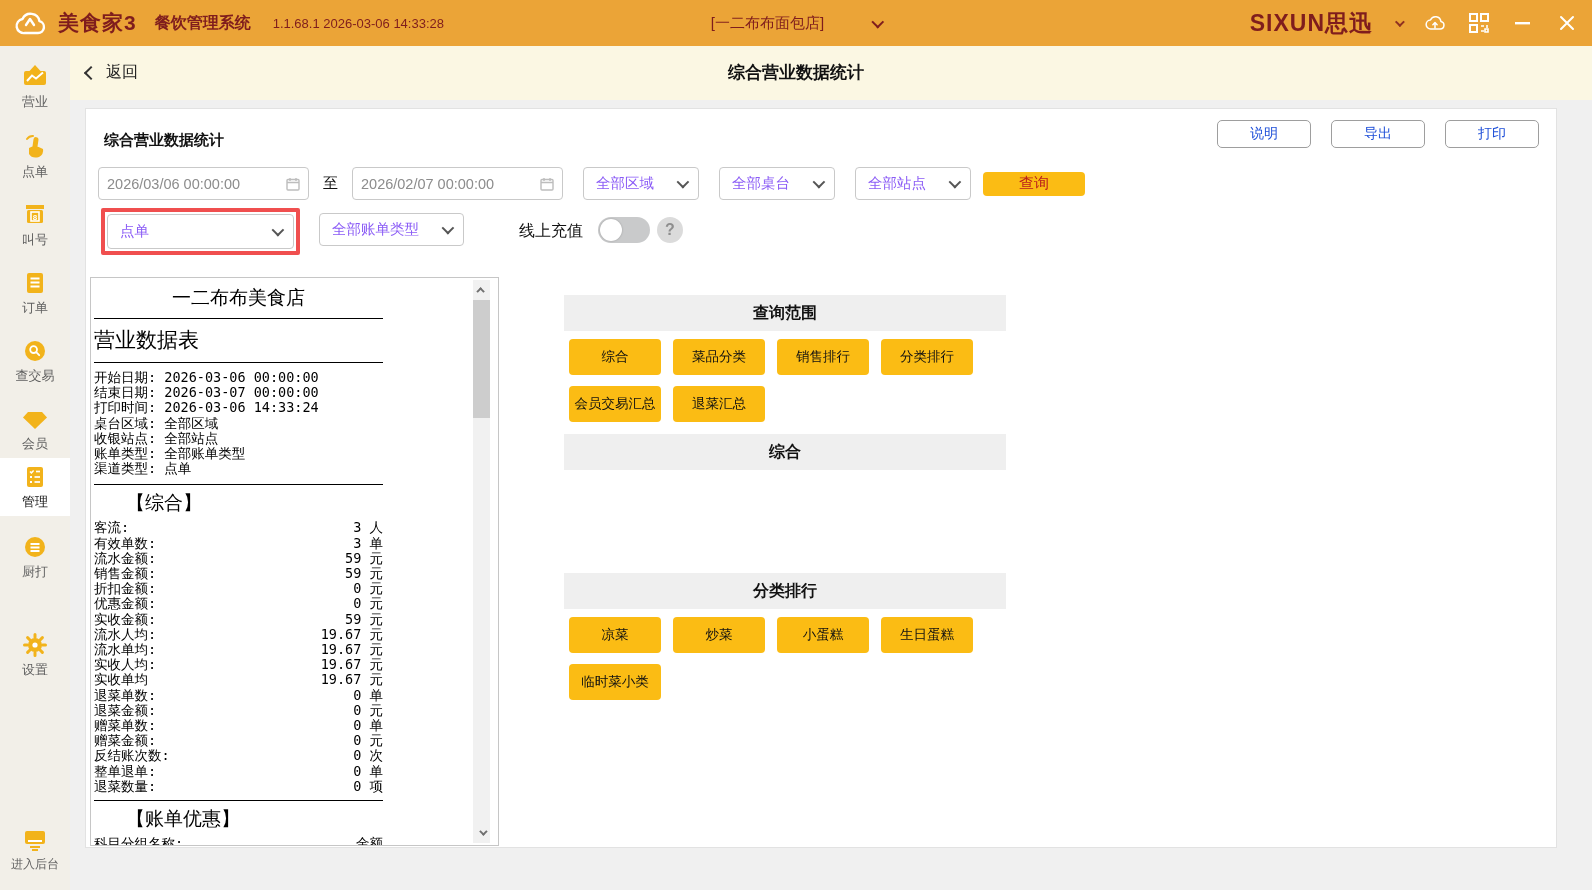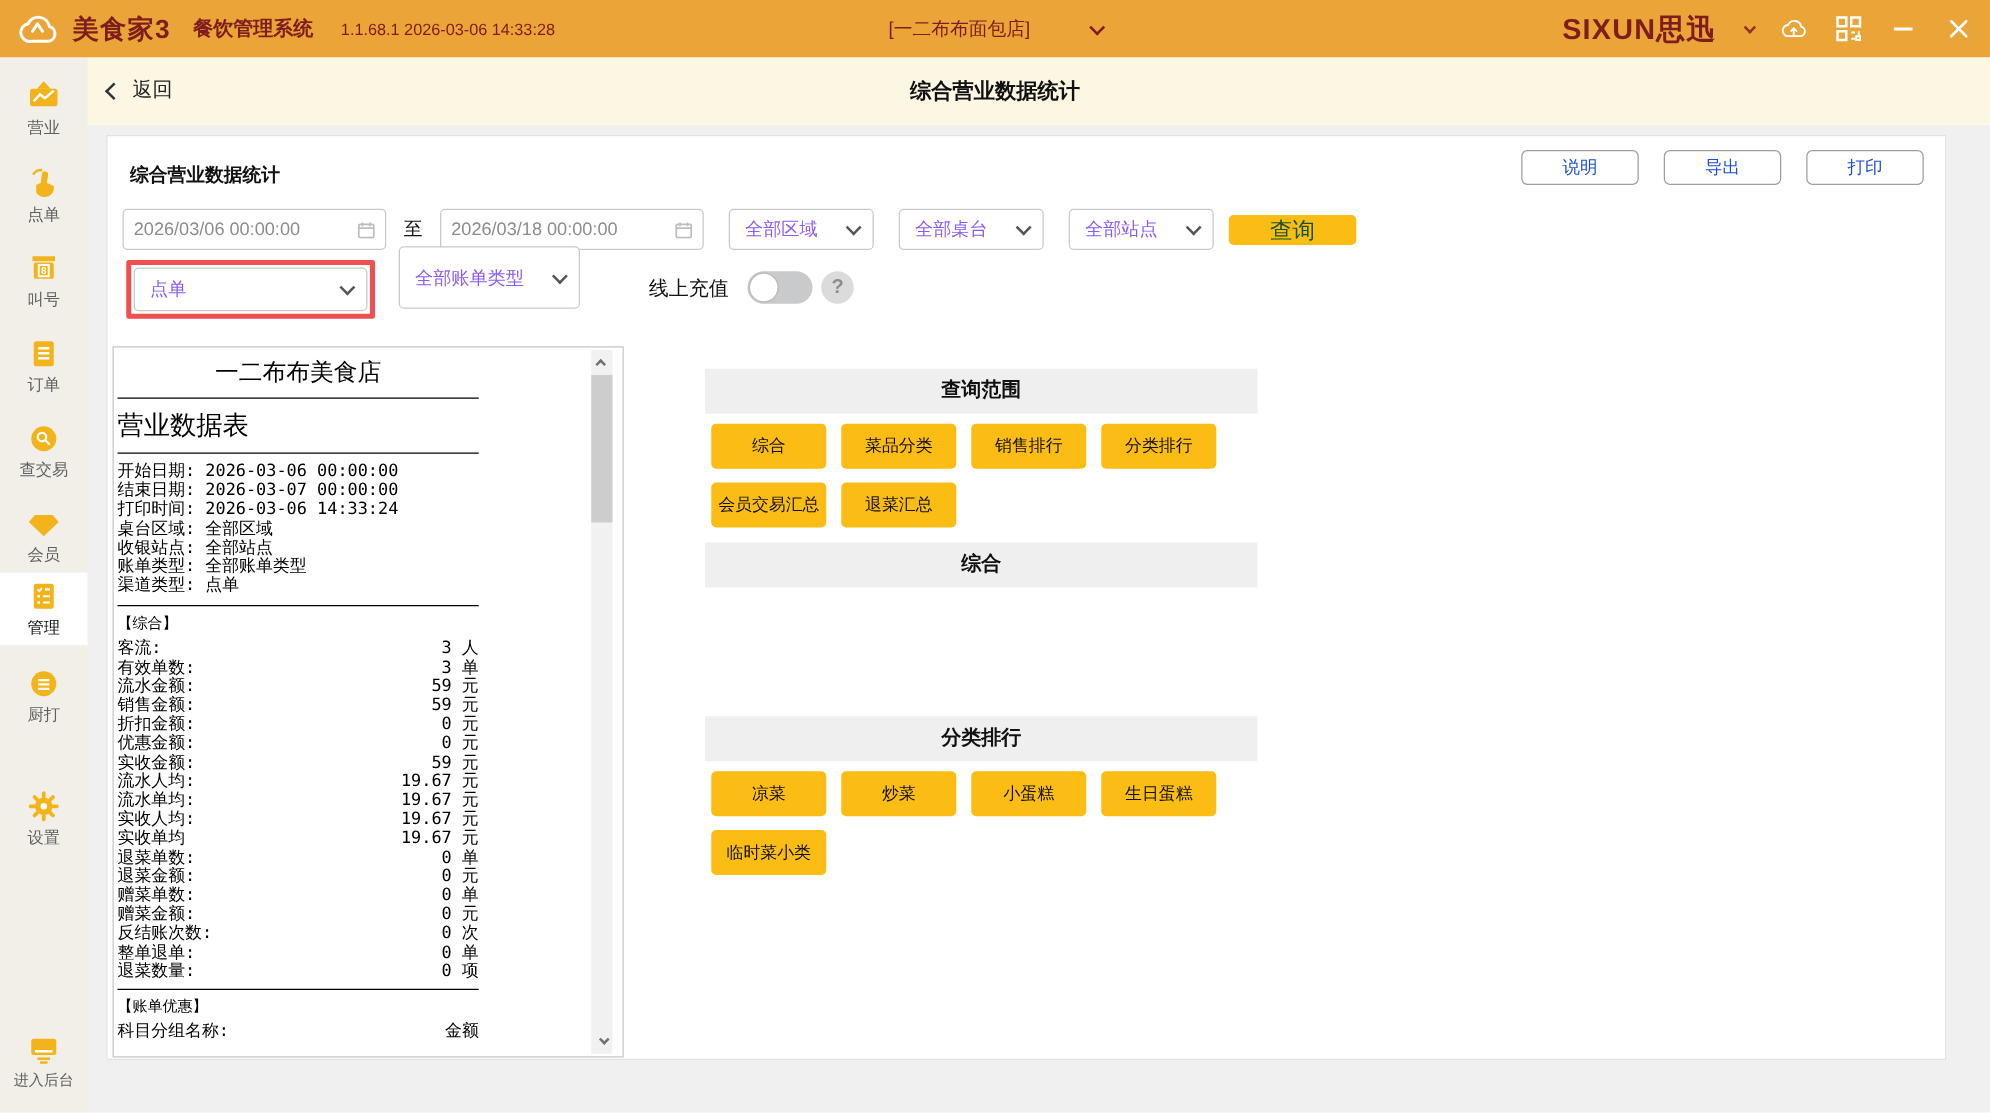--- a/index.html
+++ b/index.html
@@ -53,43 +53,43 @@
   .filter-row1 { position:absolute; left:12px; top:58px; display:flex; align-items:center; }
   .date-input { width:211px; height:33px; border:1px solid #C9C9C9; border-radius:4px; background:#fff;
                 display:flex; align-items:center; justify-content:space-between; padding:0 8px;
                 color:#8C8C8C; font-size:14.5px; cursor:text; }
   .sep { margin:0 14px; font-size:15px; color:#111; }
   .select { height:33px; border:1px solid #C9C9C9; border-radius:4px; background:#fff; color:#8b5cf6;
             display:flex; align-items:center; justify-content:space-between; padding:0 12px; font-size:14.5px; cursor:pointer; }
   .select .chev { color:#555; }
   .sel-region,.sel-table,.sel-station { width:116px; margin-left:20px; }
   .query-btn { width:102px; height:24px; background:var(--accent,#FBBC14); border:none; border-radius:4px;
-               font-size:18px; color:#14532d; margin-left:12px; cursor:pointer; font-family:inherit; }
+               font-size:15px; color:#b91c1c; margin-left:12px; cursor:pointer; font-family:inherit; }
   .red-wrap { position:absolute; left:15px; top:99px; border:4px solid var(--red,#F04F4F); padding:2px; border-radius:2px; background:#fff; }
   .sel-channel { width:187px; height:35px; }
-  .sel-billtype { position:absolute; left:233px; top:88px; width:145px; height:50px; }
+  .sel-billtype { position:absolute; left:233px; top:104px; width:145px; height:33px; }
   .recharge-label { position:absolute; left:433px; top:112px; font-size:16px; color:#111; }
   .toggle { position:absolute; left:512px; top:108px; width:52px; height:26px; border-radius:13px;
             background:#C9CACB; cursor:pointer; }
   .toggle .knob { position:absolute; left:2px; top:2px; width:22px; height:22px; border-radius:50%;
                   background:#fff; box-shadow:0 0 2px rgba(0,0,0,.25); }
   .help-circle { position:absolute; left:571px; top:108px; width:26px; height:26px; border-radius:50%;
                  background:#DBDBDB; color:#8E8E8E; font-weight:bold; font-size:16px;
                  display:flex; align-items:center; justify-content:center; cursor:pointer; }
   
   .receipt-panel { position:absolute; left:4px; top:168px; width:409px; height:569px;
                    border:1px solid #C6C6C6; background:#fff; overflow:hidden; }
   .receipt-content { position:absolute; left:3px; top:4px; width:289px; color:#000;
                      font-family:"DejaVu Sans Mono", monospace; }
   .r-store { text-align:center; font-size:19px; padding:3px 0 7px; }
   .r-rule { border:none; border-top:1px solid #000; margin:0; }
   .r-title { font-size:21px; padding:7px 0 8px; }
   .r-meta { padding:7px 0 8px; }
   .r-meta div { font-size:13.5px; line-height:15.2px; }
-  .r-head { font-size:12px; padding:5px 0 4px; }
+  .r-head { font-size:19px; padding:5px 0 4px;margin-left:32px; }
   .r-row { display:flex; justify-content:space-between; font-size:13.5px; line-height:15.2px; }
   .r-block { padding-bottom:6px; }
   .receipt-scrollbar { position:absolute; right:8px; top:2px; width:17px; height:563px; background:#F1F1F1; }
   .sb-arrow { position:absolute; left:0; width:17px; height:16px; display:flex; align-items:center; justify-content:center; color:#707070; cursor:pointer; }
   .sb-arrow .chev { width:6px; height:6px; }
   .sb-up { top:2px; } .sb-up .chev { transform:rotate(-135deg) translateY(-2px); }
   .sb-down { bottom:2px; } .sb-down .chev { transform:rotate(45deg) translateY(-2px); }
   .sb-thumb { position:absolute; left:0; top:20px; width:17px; height:118px; background:#CDCDCD; cursor:grab; }
   
   .group { position:absolute; left:478px; width:442px;margin-top:24px; }
@@ -287,21 +287,21 @@
       <span>2026/03/06 00:00:00</span>
       <span style="display:flex;">
         <svg width="14" height="14" viewBox="0 0 14 14" fill="none" stroke="#BDBDBD" stroke-width="1.4">
           <rect x="1" y="2.5" width="12" height="10.5" rx="1"></rect>
           <path d="M1 5.5 h12 M4 1 v3 M10 1 v3"></path>
         </svg>
       </span>
     </div>
     <span class="sep">至</span>
     <div class="date-input">
-      <span>2026/03/18 00:00:00</span>
+      <span>2026/02/07 00:00:00</span>
       <span style="display:flex;">
         <svg width="14" height="14" viewBox="0 0 14 14" fill="none" stroke="#BDBDBD" stroke-width="1.4">
           <rect x="1" y="2.5" width="12" height="10.5" rx="1"></rect>
           <path d="M1 5.5 h12 M4 1 v3 M10 1 v3"></path>
         </svg>
       </span>
     </div>
     <div class="select sel-region">
       <span>全部区域</span>
       <span class="chev"></span>

